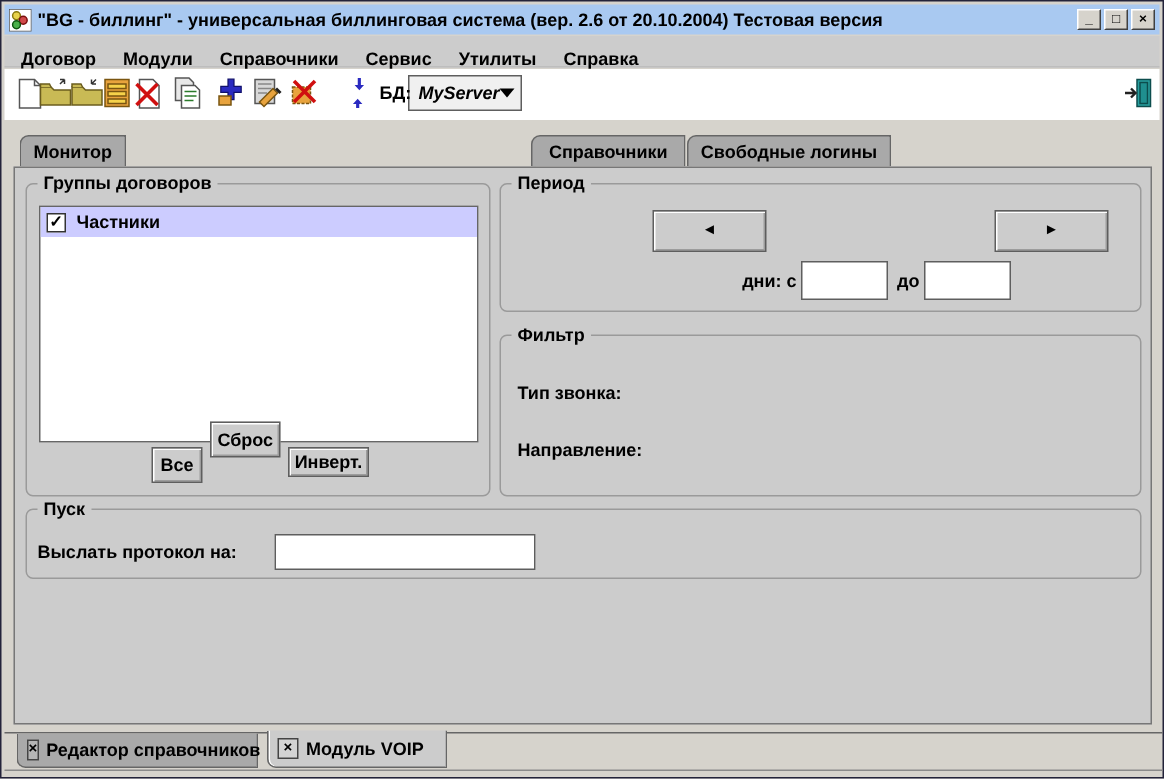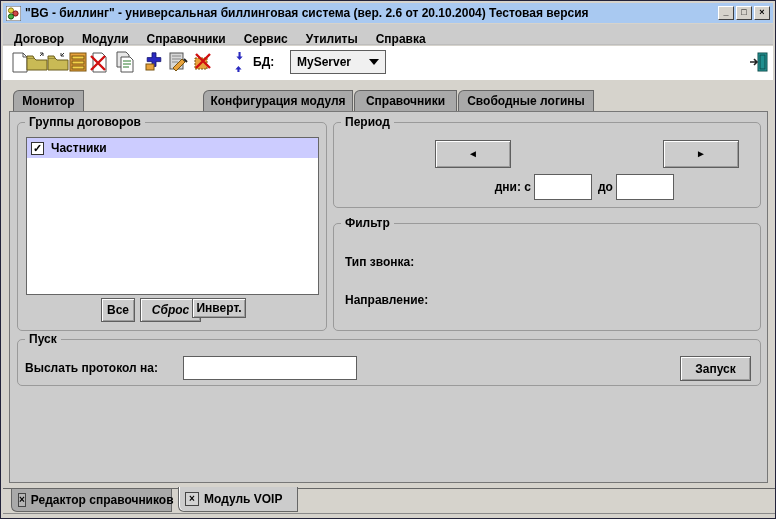--- a/index.html
+++ b/index.html
@@ -133,50 +133,49 @@
           <path d="M4 2l14 14M18 2L4 16" stroke="#d01010" stroke-width="2.4"></path>
         </svg>
     </span>
     <span class="ti" style="left:224px;">
       <svg width="16" height="20" viewBox="0 0 16 20">
           <path d="M5 1v7H2l4.5 5L11 8H8V1z" fill="#2a2ac0" transform="translate(4,-1) scale(0.7)"></path>
           <path d="M5 1v7H2l4.5 5L11 8H8V1z" fill="#2a2ac0" transform="rotate(180 8 10) translate(4,-3) scale(0.7)"></path>
         </svg>
     </span>
     <span class="db-label lbl">БД:</span>
-    <div class="combo light" style="position:absolute;left:287px;top:4px;width:96px;height:24px;">
+    <div class="combo light" style="position:absolute;left:269px;top:4px;width:76px;height:24px;font-style:italic;">
       <span>MyServer</span>
       <span class="arrow"></span>
     </div>
     <span class="ti" style="left:744px;">
       <svg width="20" height="22" viewBox="0 0 20 22">
           <rect x="9" y="2" width="9" height="18" fill="#28a0a0" stroke="#0c4d4d"></rect>
           <rect x="11" y="4" width="5" height="14" fill="#1f8f8f" stroke="#0c4d4d"></rect>
           <path d="M1 11h7M5 8l3 3-3 3" stroke="#222" fill="none" stroke-width="1.6"></path>
         </svg>
     </span>
   </div>
 
   <div class="tab" style="left:12px;width:71px;">Монитор</div>
-  <div class="tab" style="left:202px;width:150px;">Конфигурация модуля</div>
   <div class="tab" style="left:353px;width:103px;">Справочники</div>
   <div class="tab" style="left:457px;width:136px;">Свободные логины</div>
 
   <div class="abs panel"></div>
 
   <div class="abs groupbox" style="left:16px;top:121px;width:310px;height:209px;"></div>
   <span class="abs grouptitle" style="left:24px;top:114px;">Группы договоров</span>
   <div class="abs listbox" style="left:25px;top:136px;width:293px;height:158px;">
     <div class="listrow">
       <span class="checkbox">✓</span>
       <span>Частники</span>
     </div>
   </div>
   <button class="abs mbtn" style="left:100px;top:297px;width:34px;height:24px;">Все</button>
-  <button class="abs mbtn" style="left:139px;top:297px;width:61px;height:24px;font-style:italic;">Сброс</button>
+  <button class="abs mbtn" style="left:139px;top:280px;width:47px;height:24px;">Сброс</button>
   <button class="abs mbtn" style="left:191px;top:297px;width:54px;height:20px;">Инверт.</button>
 
   <div class="abs groupbox" style="left:332px;top:121px;width:428px;height:86px;"></div>
   <span class="abs grouptitle" style="left:340px;top:114px;">Период</span>
   <button class="abs mbtn" style="left:434px;top:139px;width:76px;height:28px;">
       <span class="arrow-glyph">◄</span>
     </button>
   <div class="abs combo" style="left:516px;top:139px;width:81px;height:28px;">
     <span>Ноябрь</span>
     <span class="arrow"></span>
@@ -203,21 +202,20 @@
   <span class="abs lbl" style="left:344px;top:292px;">Направление:</span>
   <div class="abs combo" style="left:430px;top:287px;width:322px;height:25px;">
     <span>----</span>
     <span class="arrow"></span>
   </div>
 
   <div class="abs groupbox" style="left:16px;top:338px;width:744px;height:47px;"></div>
   <span class="abs grouptitle" style="left:24px;top:331px;">Пуск</span>
   <span class="abs lbl" style="left:24px;top:360px;">Выслать протокол на:</span>
   <input class="abs tfield" style="left: 182px; top: 355px; width: 174px; height: 24px;" value="">
-  <button class="abs mbtn" style="left:679px;top:355px;width:71px;height:25px;">Запуск</button>
 
   <div class="abs bottom-line"></div>
   <div class="btab unselected" style="left:10px;width:161px;">
     <span class="tabclose">×</span>
     <span>Редактор справочников</span>
   </div>
   <div class="btab selected" style="left:177px;width:120px;">
     <span class="tabclose">×</span>
     <span>Модуль VOIP</span>
   </div>

